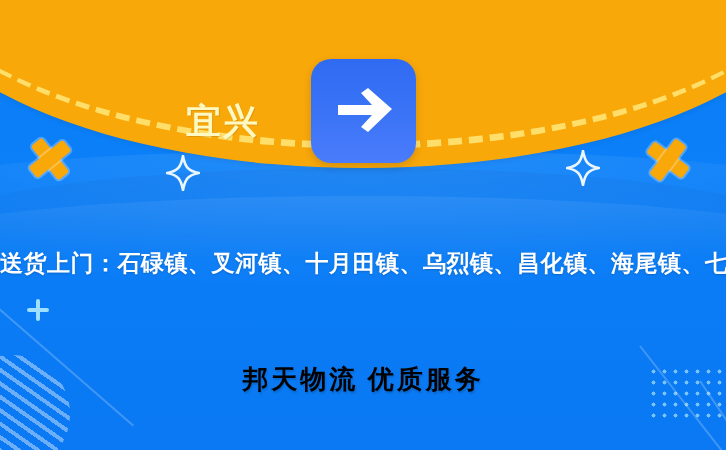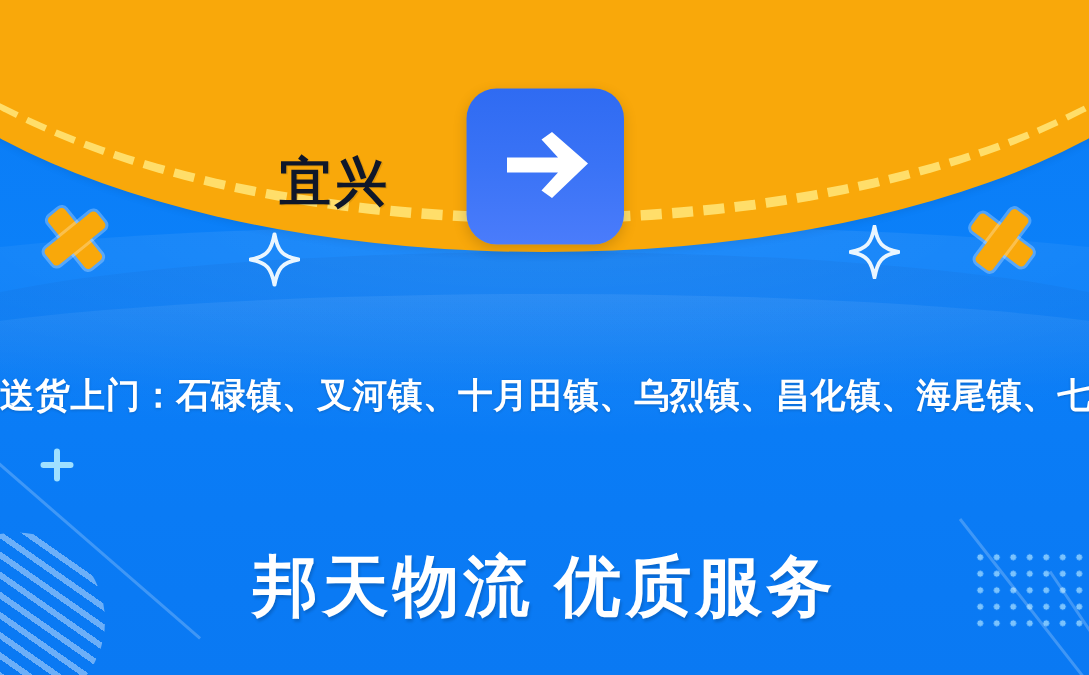--- a/index.html
+++ b/index.html
@@ -66,21 +66,21 @@
     background:linear-gradient(180deg,#2f6bf2 0%,#3a73f6 50%,#4a7cfb 100%);
     border-radius:20px;
     box-shadow:0 3px 9px rgba(0,0,0,.16);
     display:flex;align-items:center;justify-content:center;
   }
   .arrow-card svg{display:block;}
 
   
   .city{
     position:absolute;
-    color:#0f172a;
+    color:#fef9c3;
     font-size:35px;
     font-weight:bold;
     letter-spacing:2px;
     font-family:"Liberation Serif","DejaVu Serif",serif;
     text-shadow:1px 1px 0 rgba(0,0,0,.10);
     white-space:nowrap;
   }
   #city-from{left:186px;top:98px;}
   #city-to{left:446px;top:98px;}
 
@@ -146,22 +146,22 @@
     font-weight:bold;
     letter-spacing:.5px;
     font-family:"Liberation Serif","DejaVu Serif",serif;
     text-shadow:0 1px 2px rgba(0,0,0,.18);
     white-space:nowrap;
   }
   .slogan{
     position:absolute;
     left:0;right:0;top:362px;
     text-align:center;
-    color:#ffffff;
-    font-size:44px;
+    color:#000000;
+    font-size:26px;
     font-weight:bold;
     letter-spacing:3px;
     font-family:"Liberation Serif","DejaVu Serif",serif;
     text-shadow:1px 2px 2px rgba(0,0,0,.16);
     white-space:nowrap;
   }
 </style>
 </head>
 <body>
 

